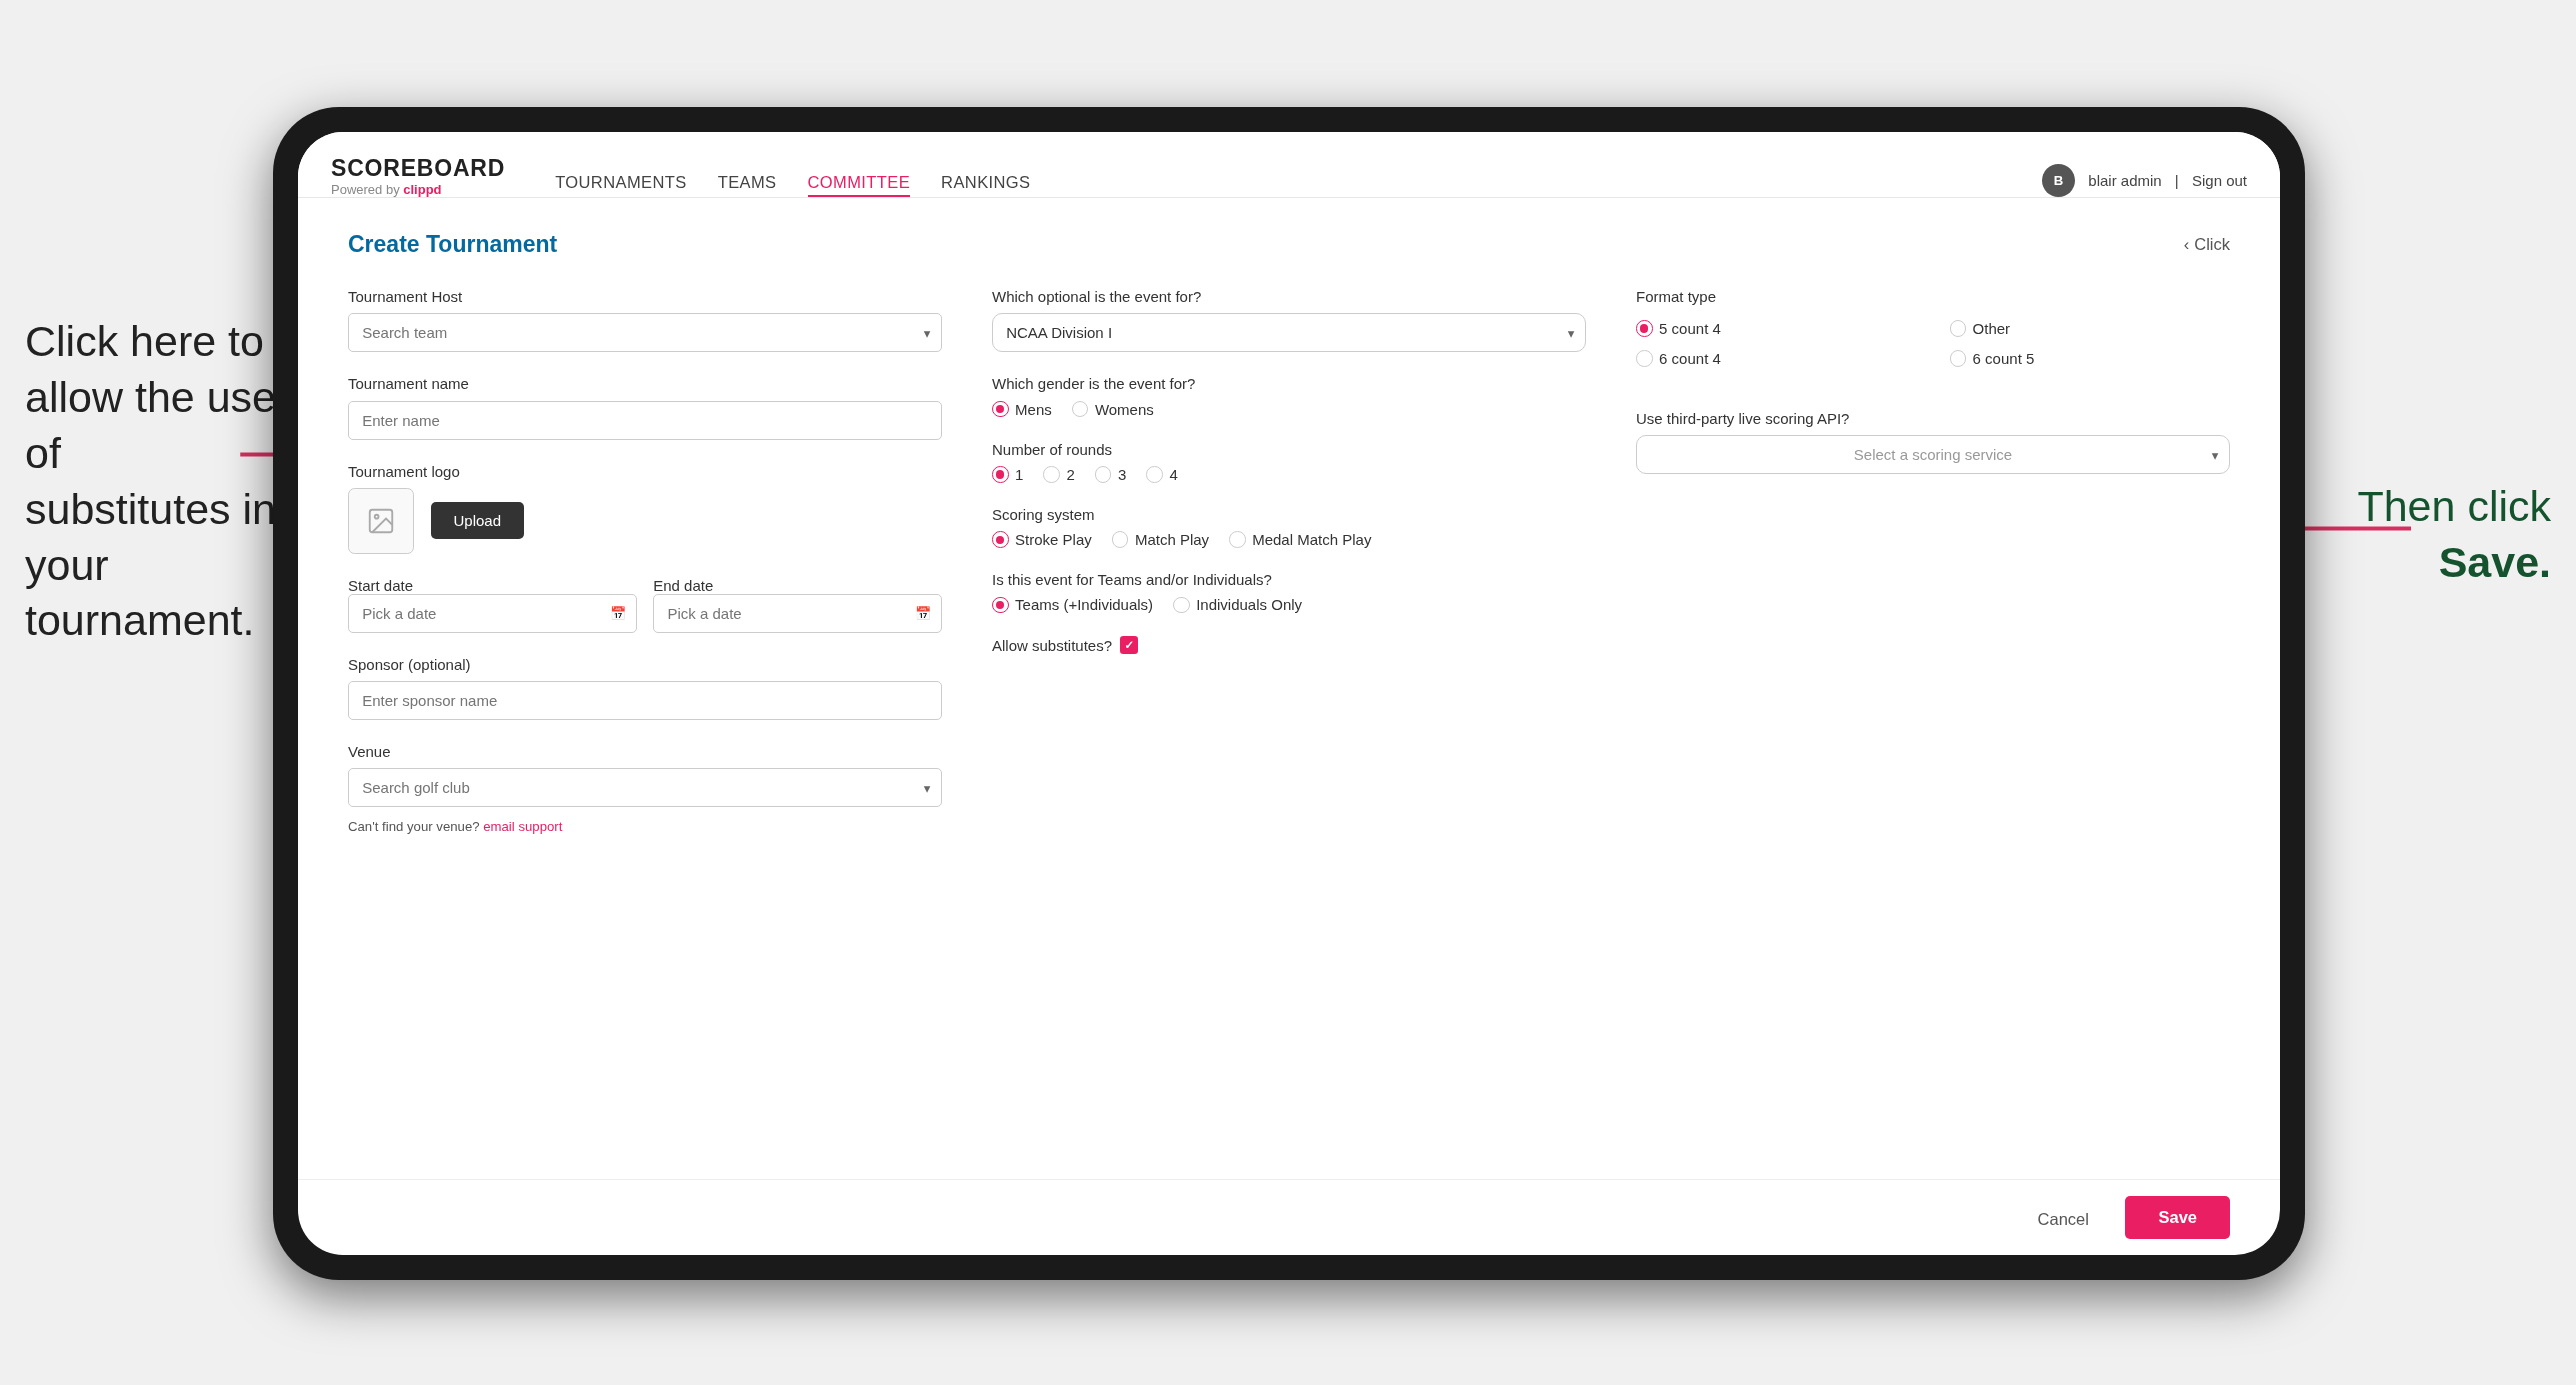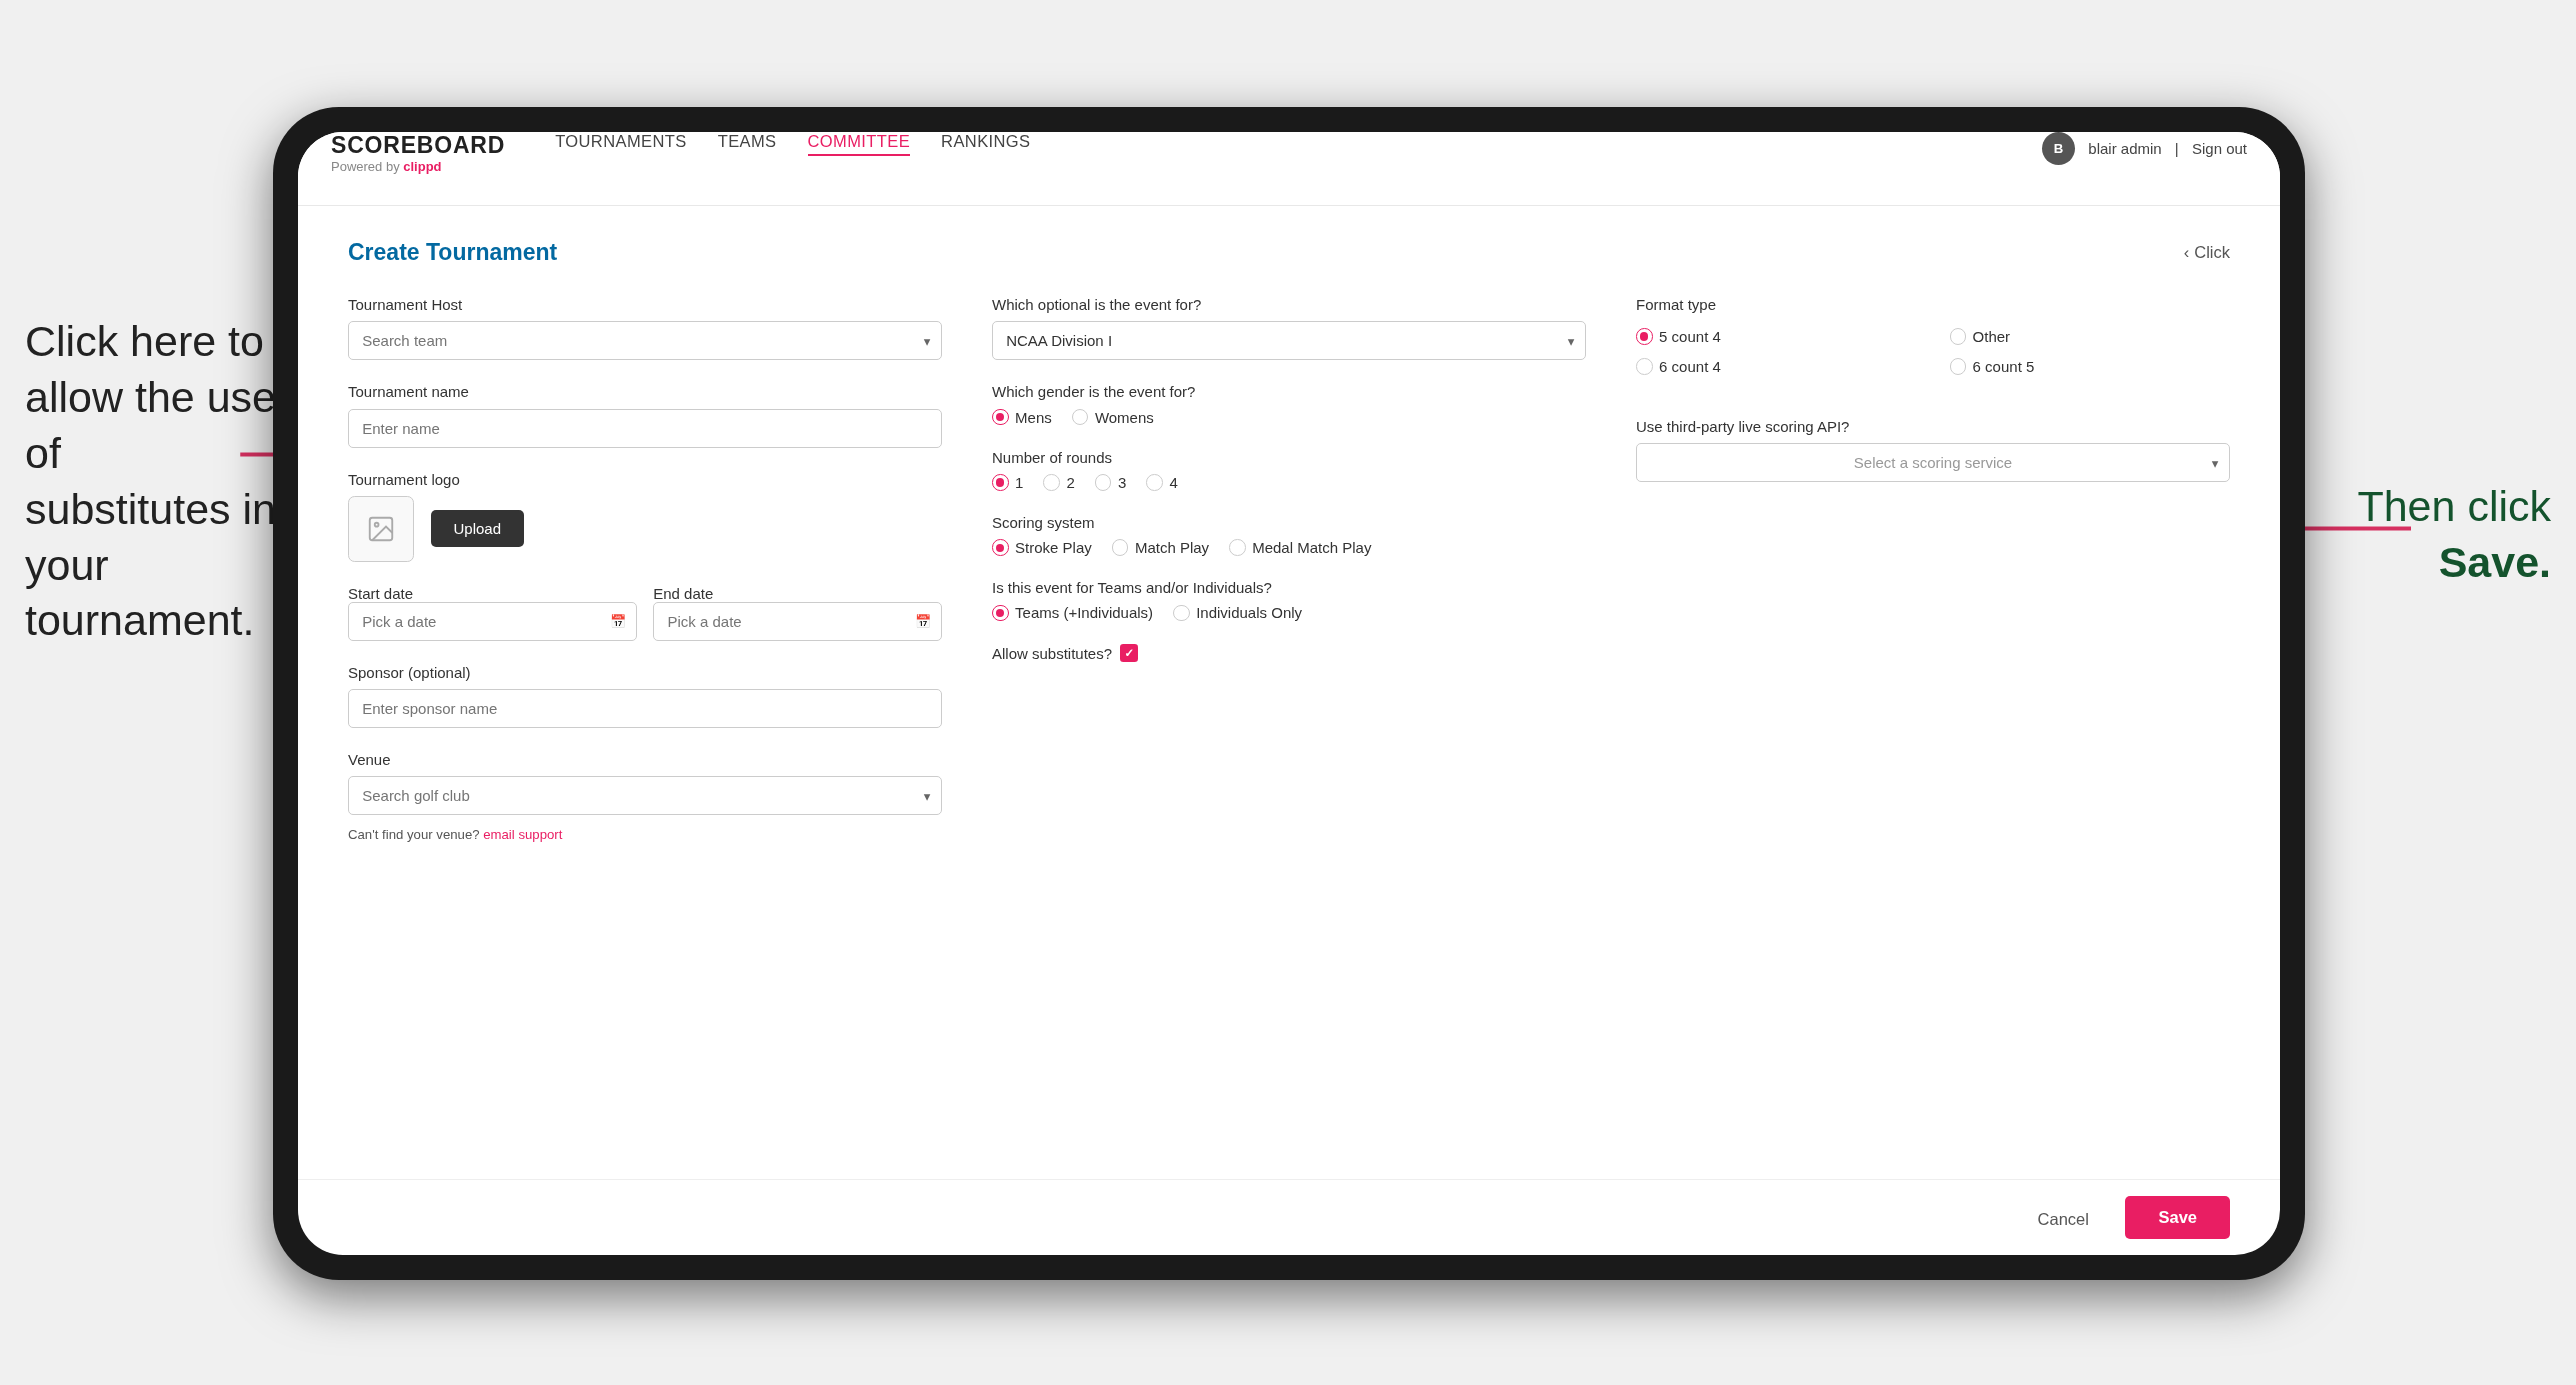--- a/index.html
+++ b/index.html
@@ -54,23 +54,23 @@
       background: #fff;
       border-radius: 45px;
       overflow: hidden;
       display: flex;
       flex-direction: column;
     }
 
     
     .navbar {
       display: flex;
-      align-items: flex-start;
+      align-items: flex-end;
       padding: 0 33px;
-      height: 74px;
+      height: 66px;
       background: #fff;
       border-bottom: 0.8px solid #e8e8e8;
       flex-shrink: 0;
     }
     .logo-area {
       display: flex;
       flex-direction: column;
       margin-right: 50px;
     }
     .logo-scoreboard {
@@ -171,21 +171,21 @@
       border-radius: 5px;
       padding: 10px 13.2px;
       font-size: 15px;
       color: #999;
       outline: none;
       background: #fff;
       width: 100%;
     }
     .form-select {
       border: 0.8px solid #ccc;
-      border-radius: 5px;
+      border-radius: 10px;
       padding: 10px 13.2px;
       font-size: 15px;
       color: #333;
       outline: none;
       background: #fff;
       width: 100%;
       appearance: none;
       -webkit-appearance: none;
       position: relative;
     }

